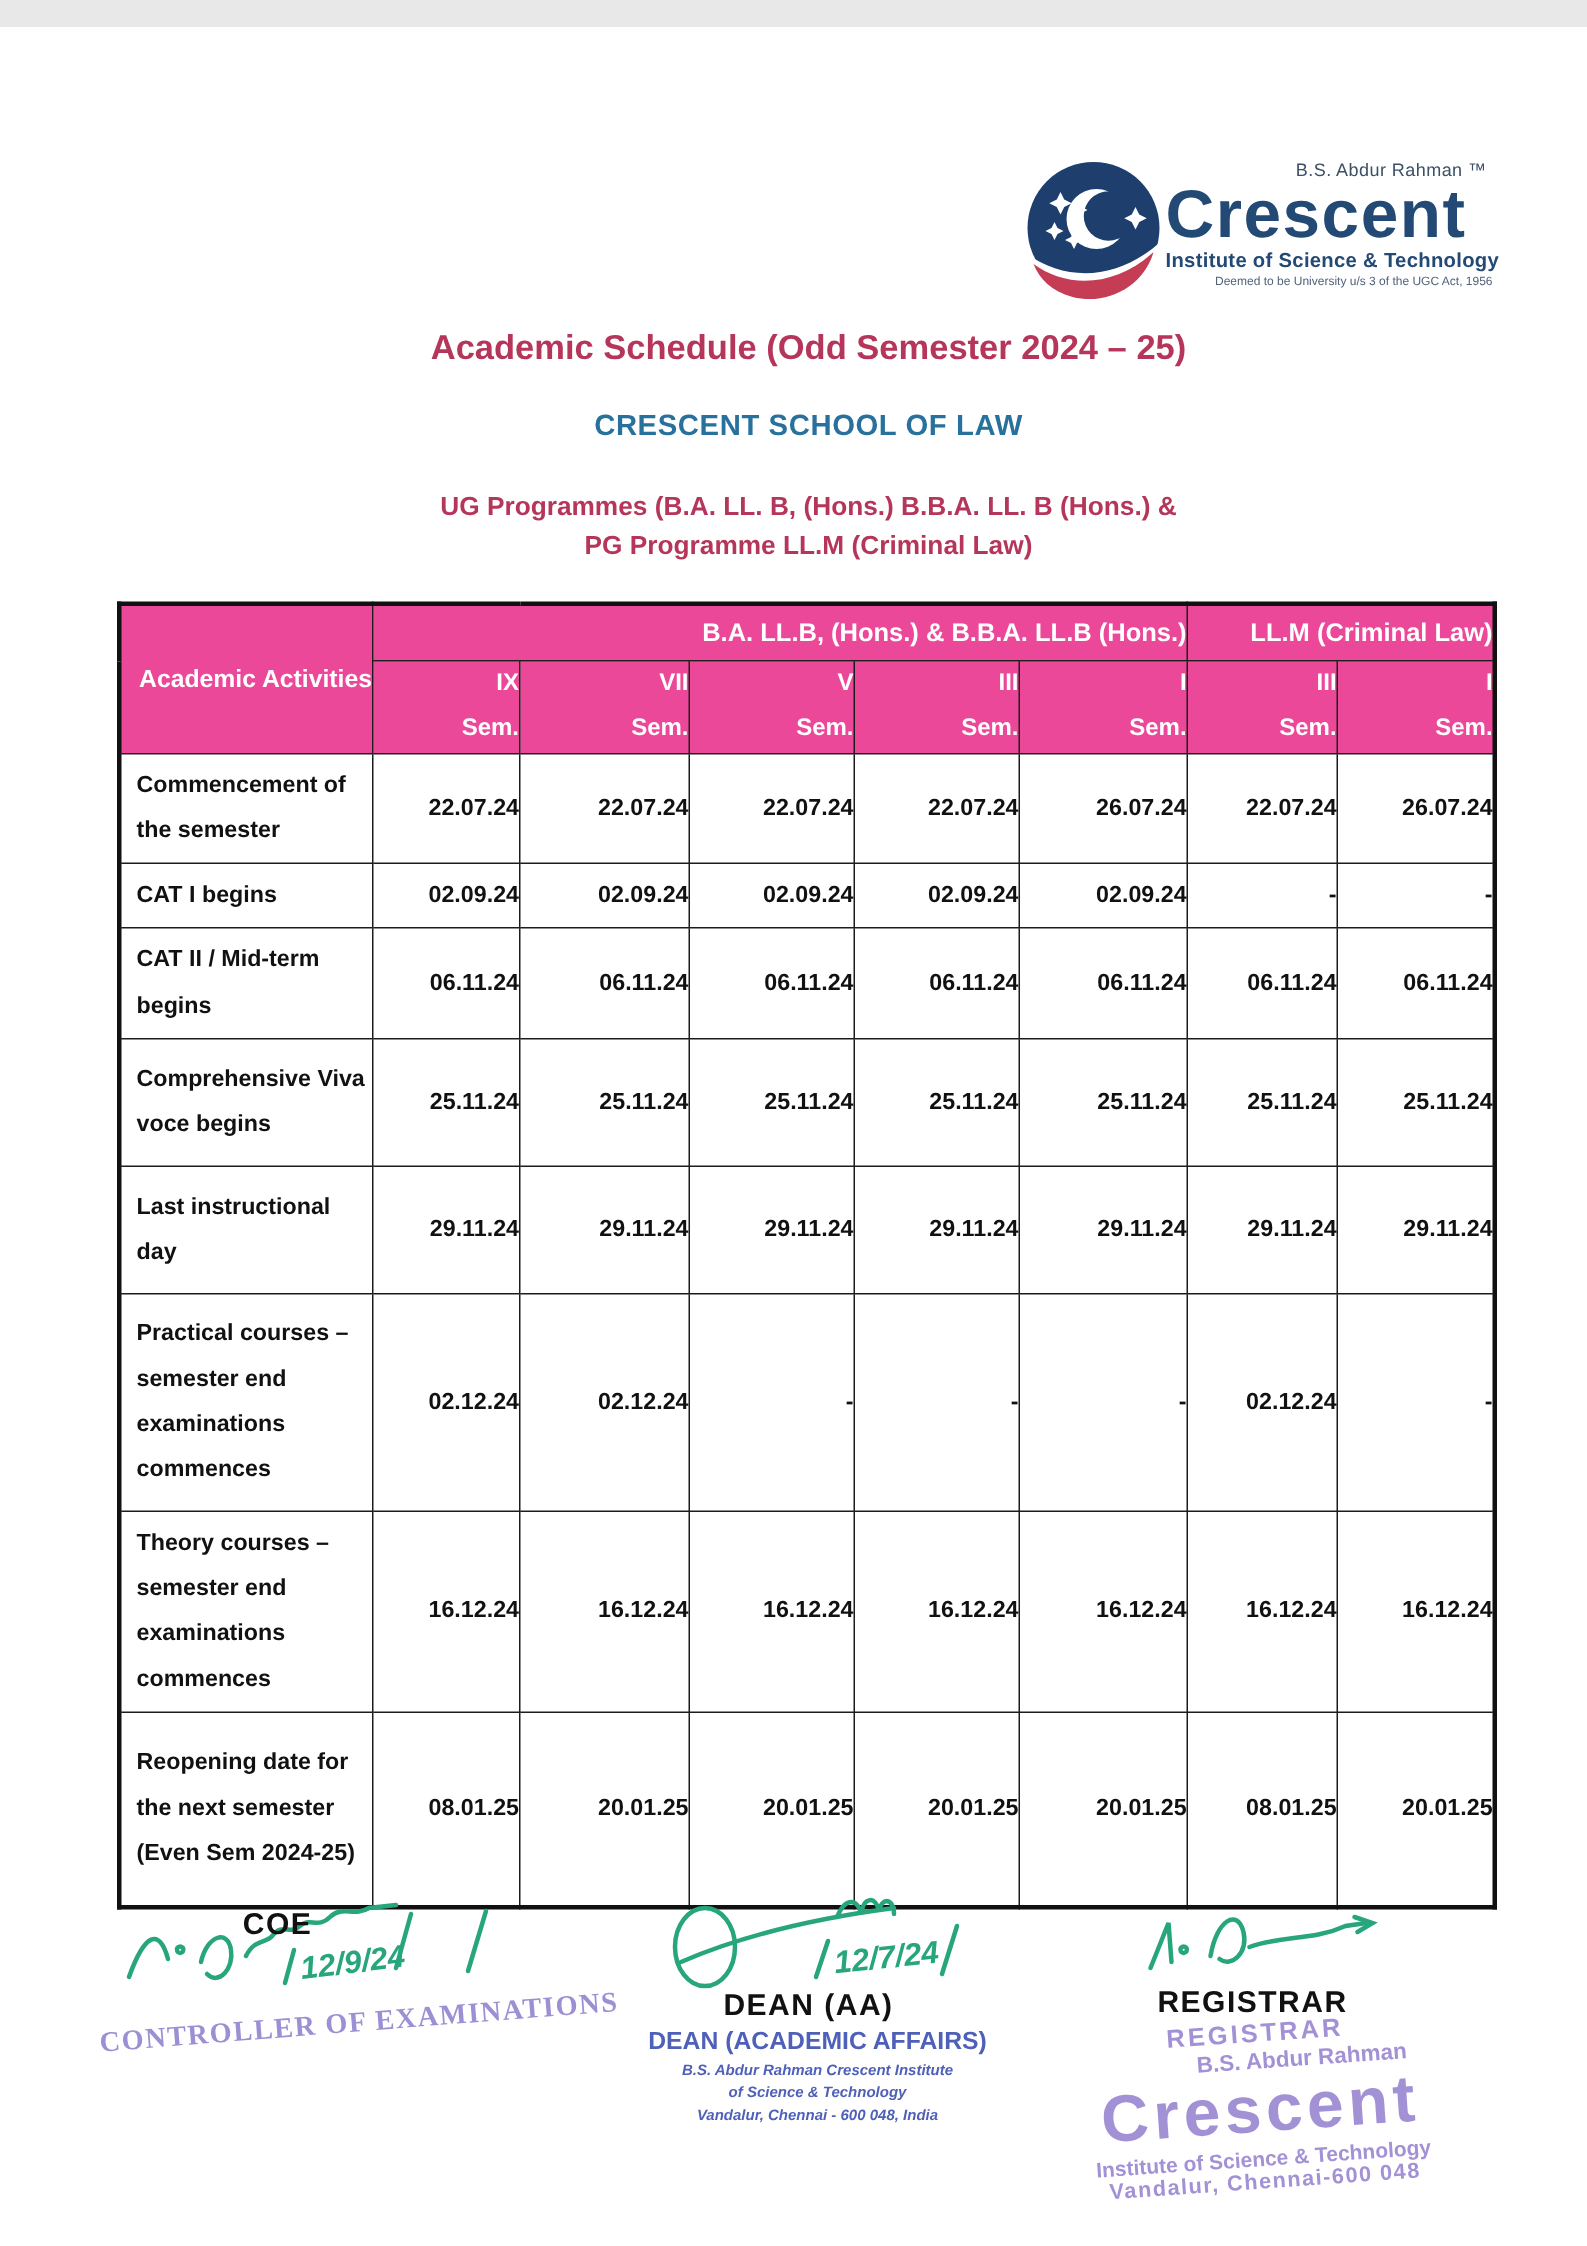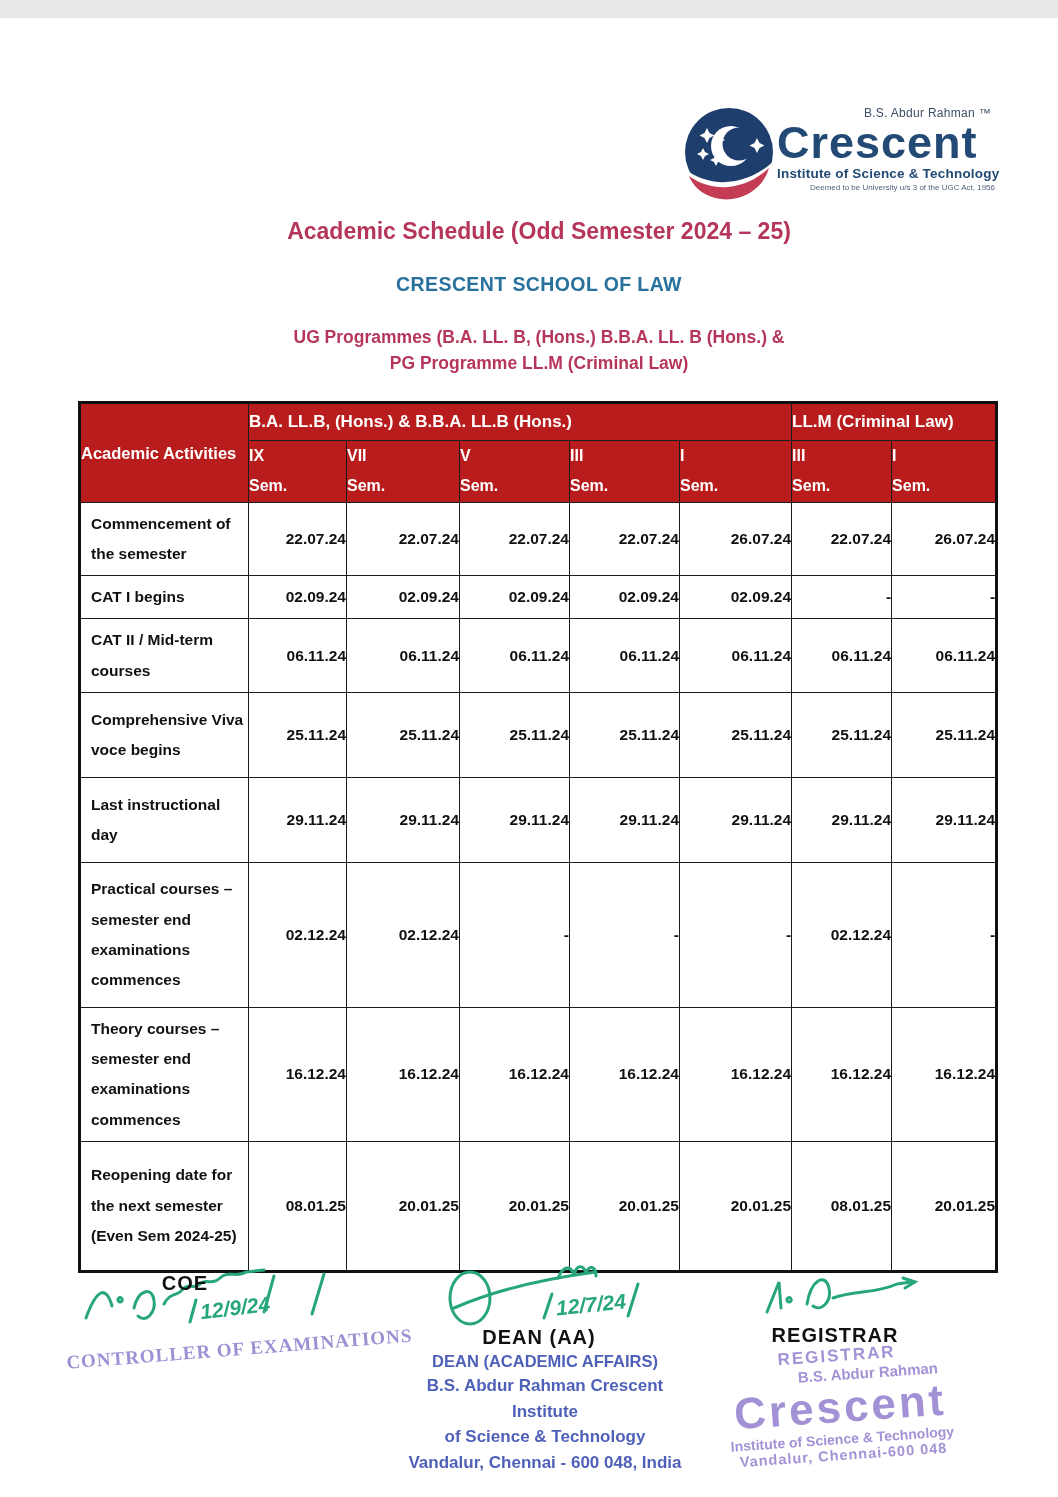--- a/index.html
+++ b/index.html
@@ -24,41 +24,41 @@
   .school-title { position:absolute; left:0; top:255px; width:1078px; text-align:center;
     font-size:19.5px; font-weight:bold; color:#27719c; letter-spacing:.4px; }
   .prog-title { position:absolute; left:0; top:306px; width:1078px; text-align:center;
     font-size:17.5px; font-weight:bold; color:#b5365a; line-height:1.5; }
 
   
   .sched-table { position:absolute; left:78px; top:383px; width:917px;
     border-collapse:collapse; table-layout:fixed; }
   .sched-table th, .sched-table td { border:1.5px solid #1c1c1c; }
   .sched-table { border:3px solid #111; }
-  th.hdr { background:#b91c1c; color:#fff; font-weight:bold; text-align:left; }
+  th.hdr { background:#ec4899; color:#fff; font-weight:bold; text-align:right; }
   th.corner { font-size:16.5px; line-height:2.1; }
   th.group { font-size:17px; height:38px; }
   th.sem-cell { font-size:16px; height:59px; line-height:1.9; }
   td.activity { font-size:15.5px; font-weight:bold; text-align:left;
     padding:6px 4px 6px 10px; line-height:1.95; vertical-align:middle; }
   td.date { font-size:15.5px; font-weight:bold; text-align:right; vertical-align:middle; }
 
   
   .sig-ink { stroke:#27a57c; stroke-width:3; fill:none; stroke-linecap:round; }
   .sig-date { fill:#27a57c; font-size:21px; font-style:italic; font-weight:bold; }
   .sig-label { position:absolute; font-size:20px; font-weight:bold; color:#111; text-align:center; letter-spacing:1px; }
 
   .stamp-coe { position:absolute; left:66px; top:1322px; width:300px; text-align:center;
     transform:rotate(-4.5deg); color:#8d7ccd; font-family:"Liberation Serif", serif;
     font-weight:bold; font-size:19px; letter-spacing:1px; opacity:.85; white-space:nowrap; }
 
   .stamp-dean { position:absolute; left:395px; top:1334px; width:300px; text-align:center;
     color:#3c4fb1; font-weight:bold; opacity:.9; }
   .stamp-dean .d0 { font-size:16.5px; margin-bottom:2px; }
-  .stamp-dean .d1, .stamp-dean .d2, .stamp-dean .d3 { font-size:17px; line-height:1.5; }
+  .stamp-dean .d1, .stamp-dean .d2, .stamp-dean .d3 { font-size:10px; line-height:1.5;font-style:italic; }
 
   .stamp-reg { position:absolute; left:690px; top:1328px; width:300px; text-align:center;
     transform:rotate(-4deg); color:#9a86d2; font-weight:bold; opacity:.9; }
   .stamp-reg .r0 { font-size:17px; letter-spacing:2px; }
   .stamp-reg .r1 { font-size:15px; padding-left:60px; }
   .stamp-reg .r2 { font-size:44px; font-weight:bold; letter-spacing:3px; line-height:1.1; }
   .stamp-reg .r3 { font-size:14px; }
   .stamp-reg .r4 { font-size:14.5px; letter-spacing:1px; }
 </style>
 </head>
@@ -161,21 +161,21 @@
           <td class="activity">CAT I begins</td>
           <td class="date">02.09.24</td>
           <td class="date">02.09.24</td>
           <td class="date">02.09.24</td>
           <td class="date">02.09.24</td>
           <td class="date">02.09.24</td>
           <td class="date">-</td>
           <td class="date">-</td>
         </tr>
         <tr style="height: 65px;">
-          <td class="activity">CAT II / Mid-term courses</td>
+          <td class="activity">CAT II / Mid-term begins</td>
           <td class="date">06.11.24</td>
           <td class="date">06.11.24</td>
           <td class="date">06.11.24</td>
           <td class="date">06.11.24</td>
           <td class="date">06.11.24</td>
           <td class="date">06.11.24</td>
           <td class="date">06.11.24</td>
         </tr>
         <tr style="height: 85px;">
           <td class="activity">Comprehensive Viva voce begins</td>

